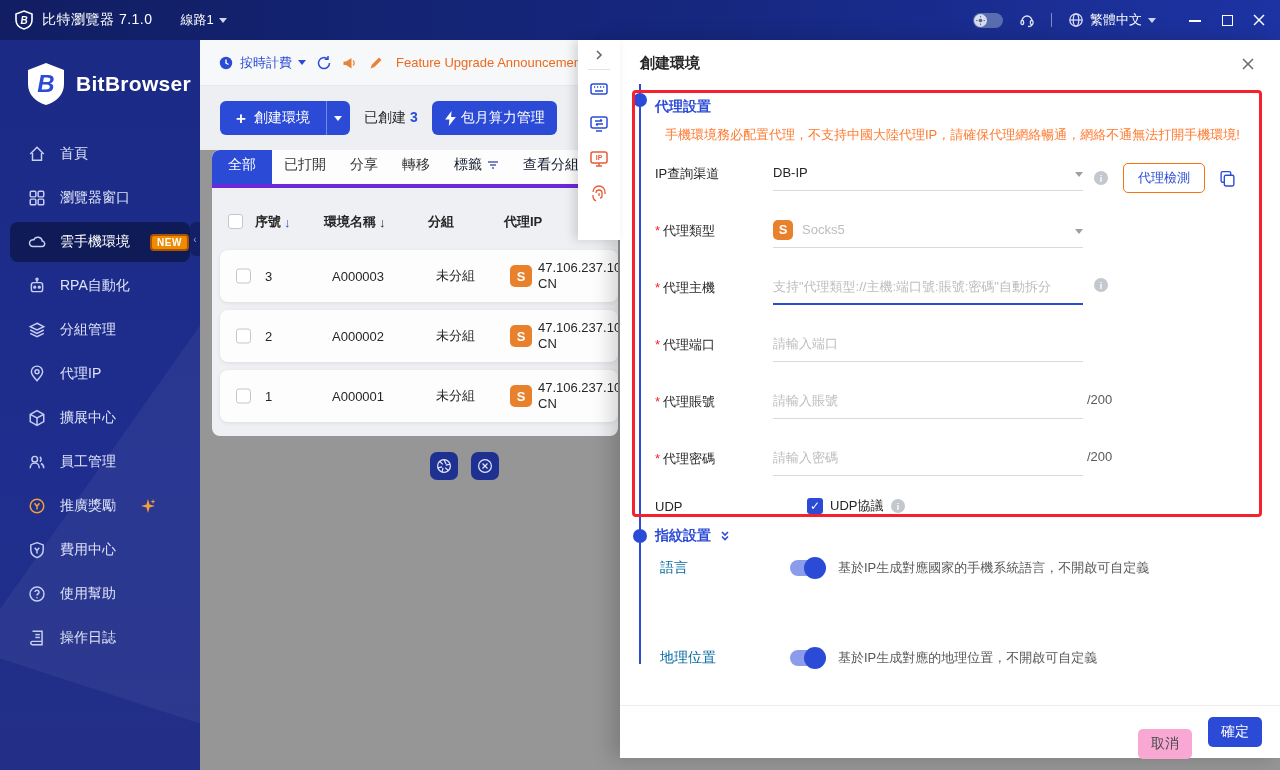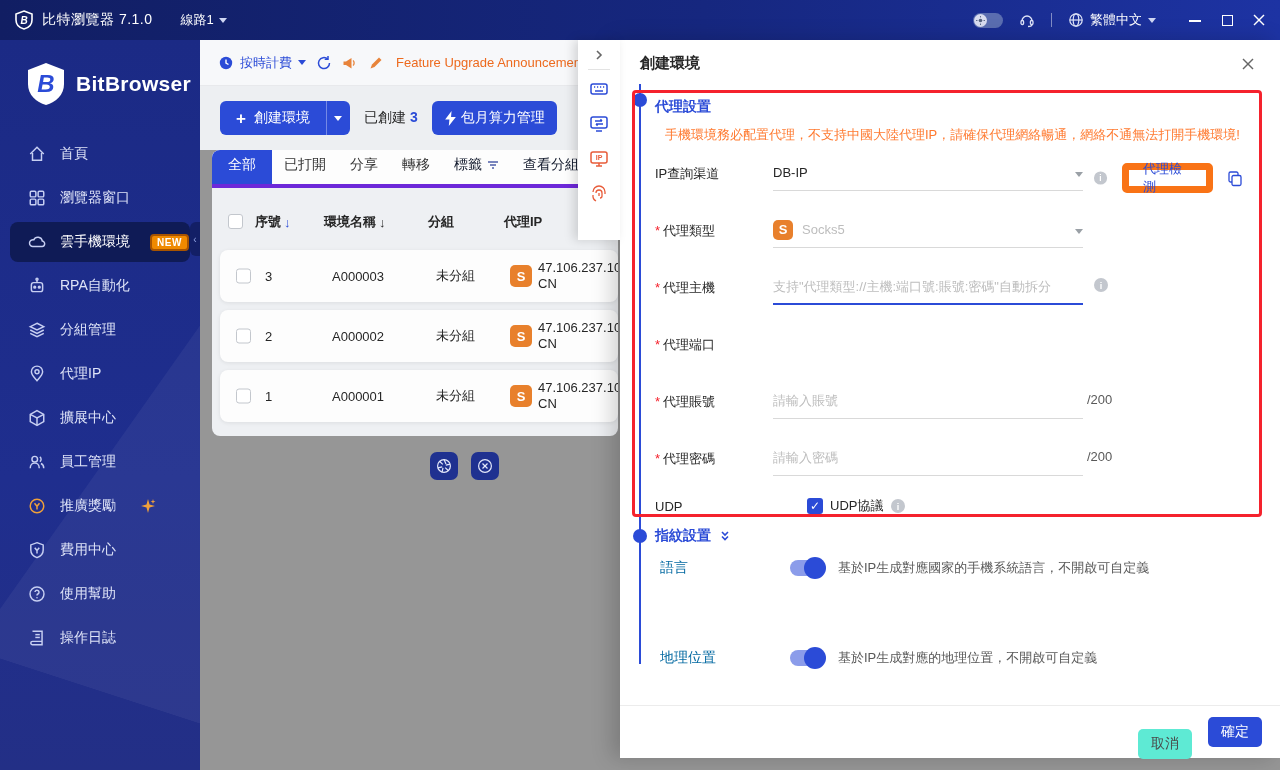--- a/index.html
+++ b/index.html
@@ -115,38 +115,38 @@
     display:flex; align-items:center; font-size:13px; color:#262626; }
   .fctrl.focused { border-bottom:2px solid #2b4bd7; }
   .fctrl input { border:none; outline:none; background:transparent; width:100%; font-size:13px; color:#262626; font-family:inherit; }
   .fctrl input::placeholder { color:#bdbdbd; }
   .fctrl .ph { color:#bdbdbd; }
   .sel-caret { margin-left:auto; }
   .sel-caret .caret-down { border-top-color:#9aa0a6; }
   .limit { position:absolute; left:432px; top:9px; font-size:13px; color:#595959; }
   .info-ic { width:16px; height:16px; color:#b9bdc4; }
   .frow .after { position:absolute; left:438px; top:8px; display:flex; align-items:center; gap:14px; }
-  .btn-check { border:7px solid #f97316; color:#2b4bd7; background:#fff; border-radius:5px; height:30px;
+  .btn-check { border:1px solid #f97316; color:#2b4bd7; background:#fff; border-radius:5px; height:30px;
     padding:0 14px; font-size:13px; display:flex; align-items:center; }
   .copy-ic { width:17px; height:17px; color:#2b4bd7; }
   .checkbox-on { width:16px; height:16px; background:#2b4bd7; border-radius:3px; color:#fff; font-size:12px;
     display:flex; align-items:center; justify-content:center; }
   #udp-row .inner { position:absolute; left:152px; top:6px; display:flex; align-items:center; gap:7px; font-size:13px; color:#262626; }
 
   #fp-title { position:absolute; left:35px; top:487px; font-size:14px; font-weight:bold; color:#2b4bd7; display:flex; align-items:center; gap:8px; }
   .dbl-chev { width:12px; height:12px; color:#2b4bd7; }
   .fprow { position:absolute; left:40px; width:580px; height:36px; display:flex; align-items:center; }
   .fplabel { width:130px; font-size:14px; color:#0369a1; }
   .toggle { width:34px; height:16px; border-radius:9px; background:#8b9cea; position:relative; margin-right:14px; }
   .toggle .knob { position:absolute; right:-2px; top:-3px; width:22px; height:22px; border-radius:50%; background:#2b4bd7; }
   .fpdesc { font-size:13px; color:#595959; }
 
   #drawer-footer { position:absolute; left:0; top:665px; width:660px; height:53px; border-top:1px solid #ececec;
     display:flex; align-items:center; justify-content:flex-end; gap:16px; padding-right:18px; background:#fff; }
-  .btn-cancel { width:54px; height:30px; background:#5eead4; color:#4a4a4a; font-size:14px; border-radius:5px;
+  .btn-cancel { width:54px; height:30px; background:#f9a8d4; color:#4a4a4a; font-size:14px; border-radius:5px;
     display:flex; align-items:center; justify-content:center;margin-top:24px; }
   .btn-ok { width:54px; height:30px; background:#2b4bd7; color:#fff; font-size:14px; border-radius:5px;
     display:flex; align-items:center; justify-content:center; }
   svg { display:block; }
 </style>
 </head>
 <body>
 
 <div id="stage">
 
@@ -542,20 +542,23 @@
         <div class="after" style="left:438px;">
           <svg class="info-ic" viewBox="0 0 16 16">
               <circle cx="8" cy="8" r="7" fill="#c3c7ce"></circle>
               <text x="8" y="11.5" font-size="9" fill="#fff" text-anchor="middle" font-weight="bold">i</text>
             </svg>
         </div>
       </div>
 
       <div class="frow" style="top:233px;">
         <div class="flabel"><span class="req">*</span><span>代理端口</span></div>
+        <div class="fctrl">
+          <input type="text" placeholder="請輸入端口" style="">
+        </div>
       </div>
 
       <div class="frow" style="top:290px;">
         <div class="flabel"><span class="req">*</span><span>代理賬號</span></div>
         <div class="fctrl">
           <input type="text" placeholder="請輸入賬號" style="">
         </div>
         <span class="limit">/200</span>
       </div>
 

